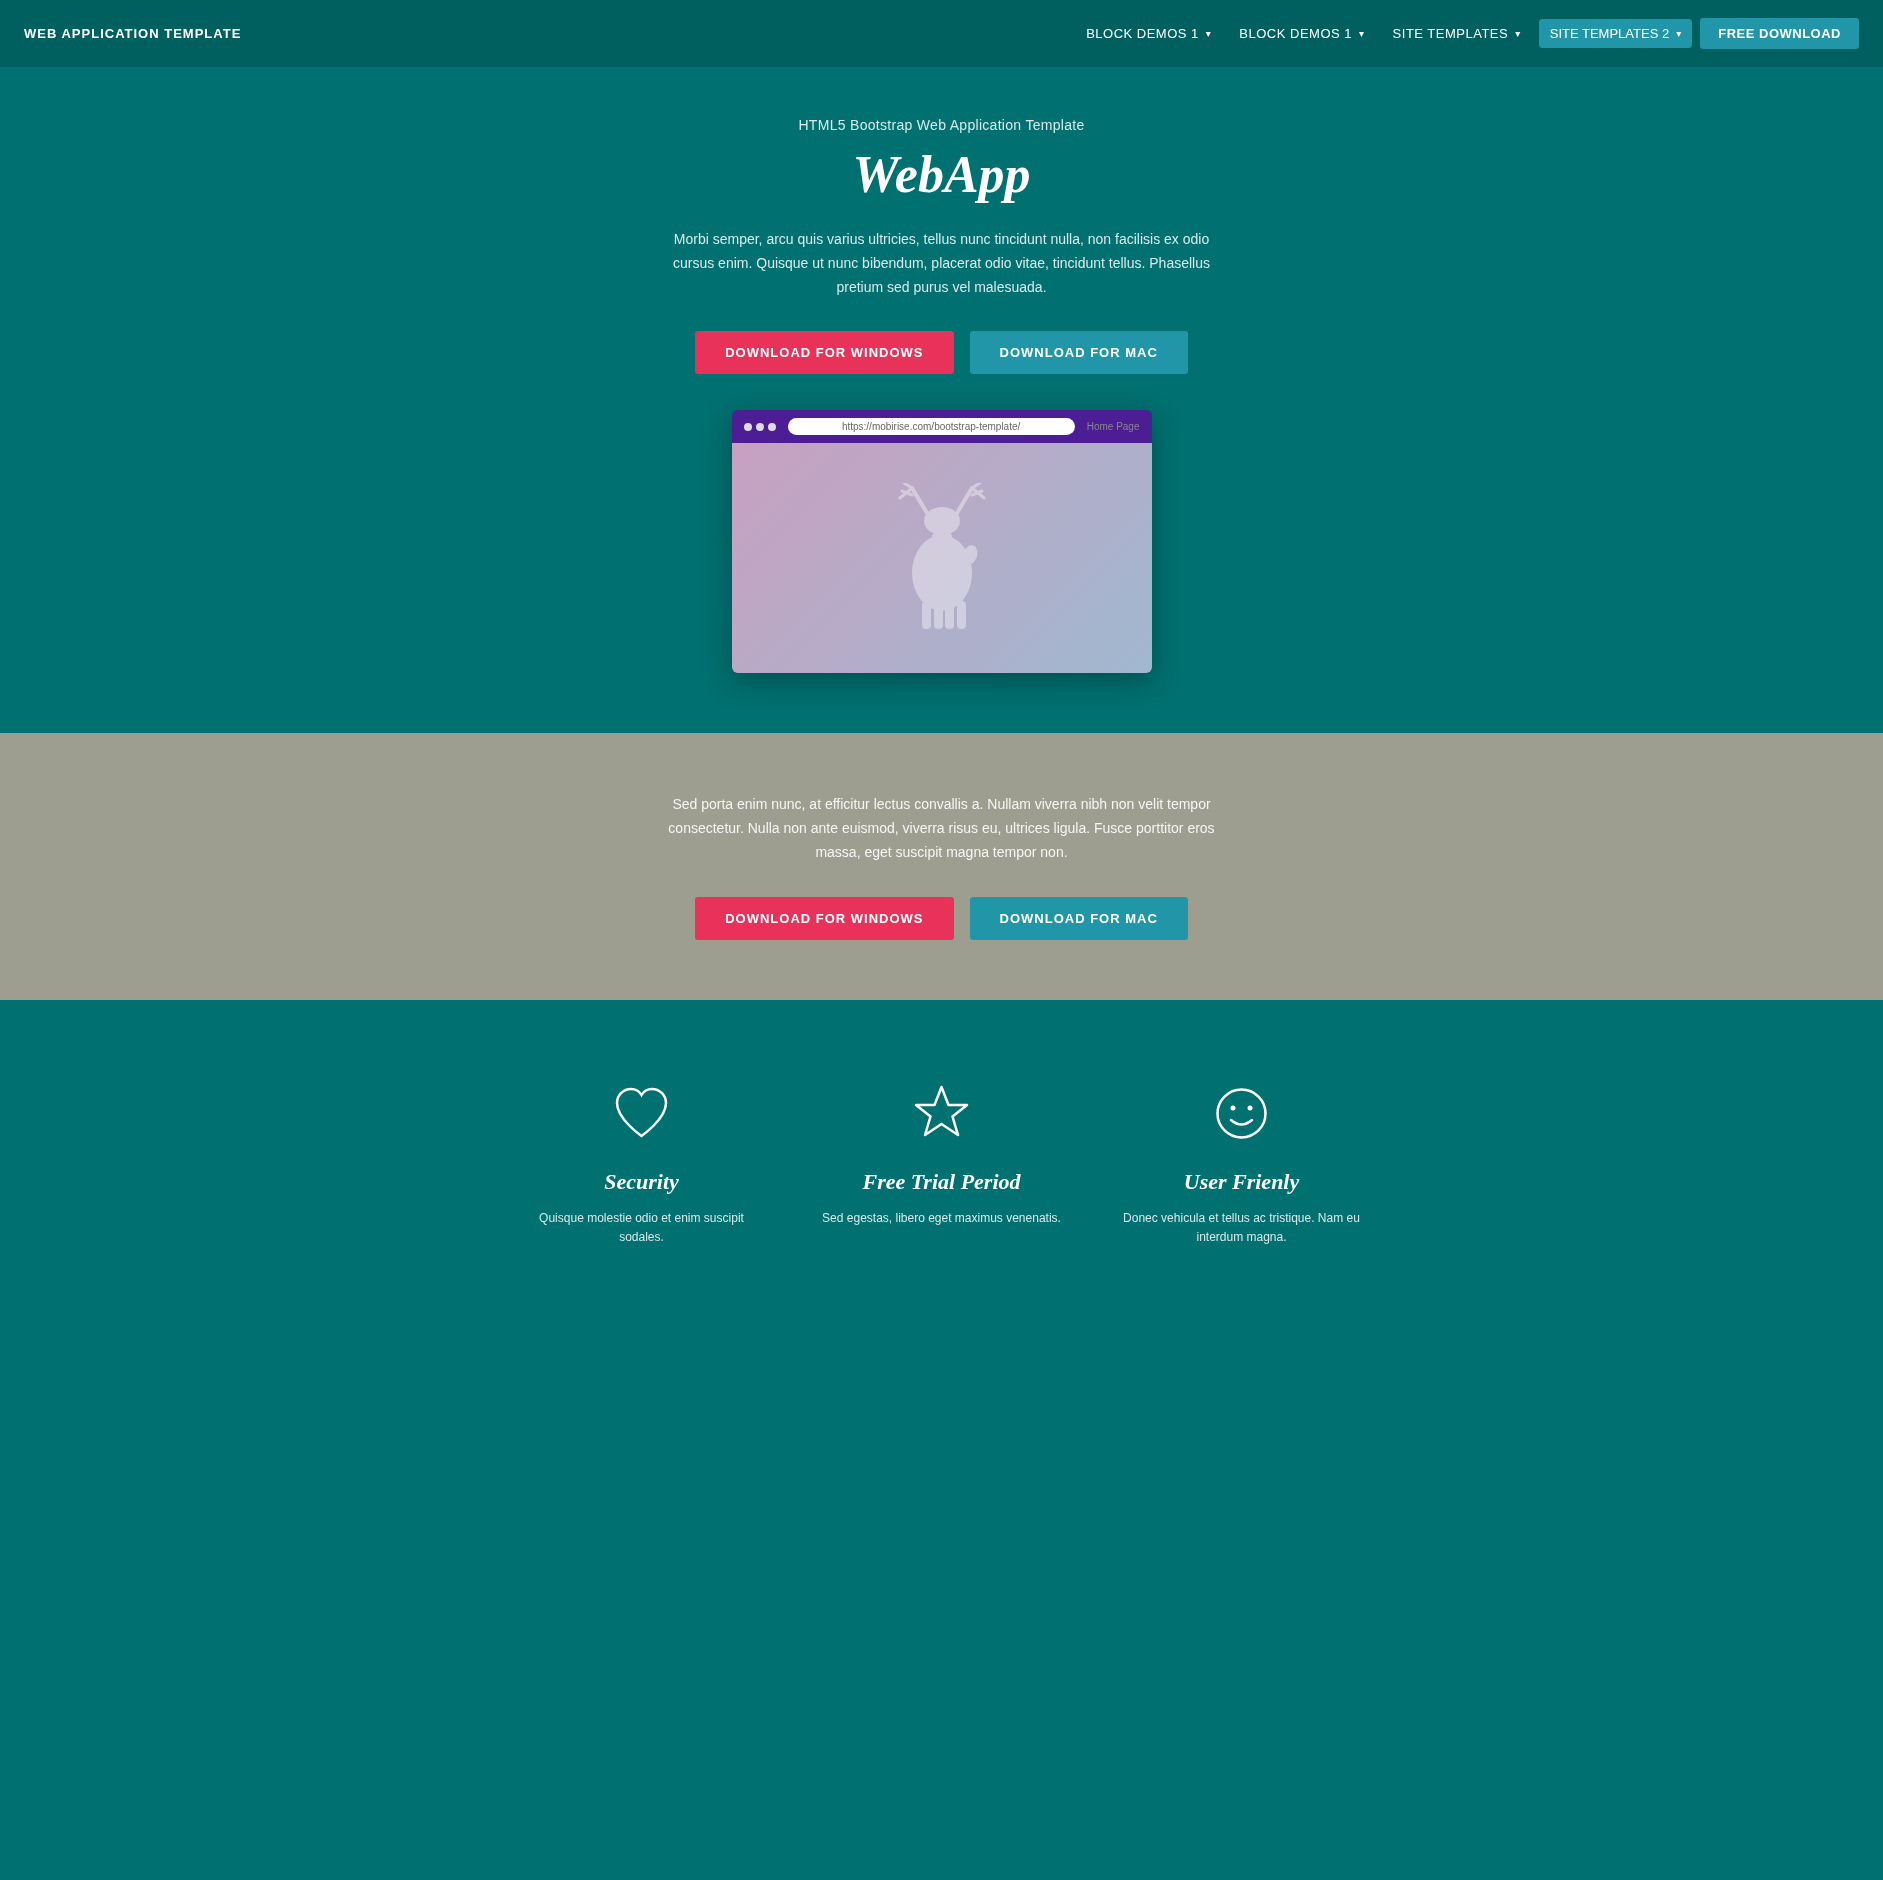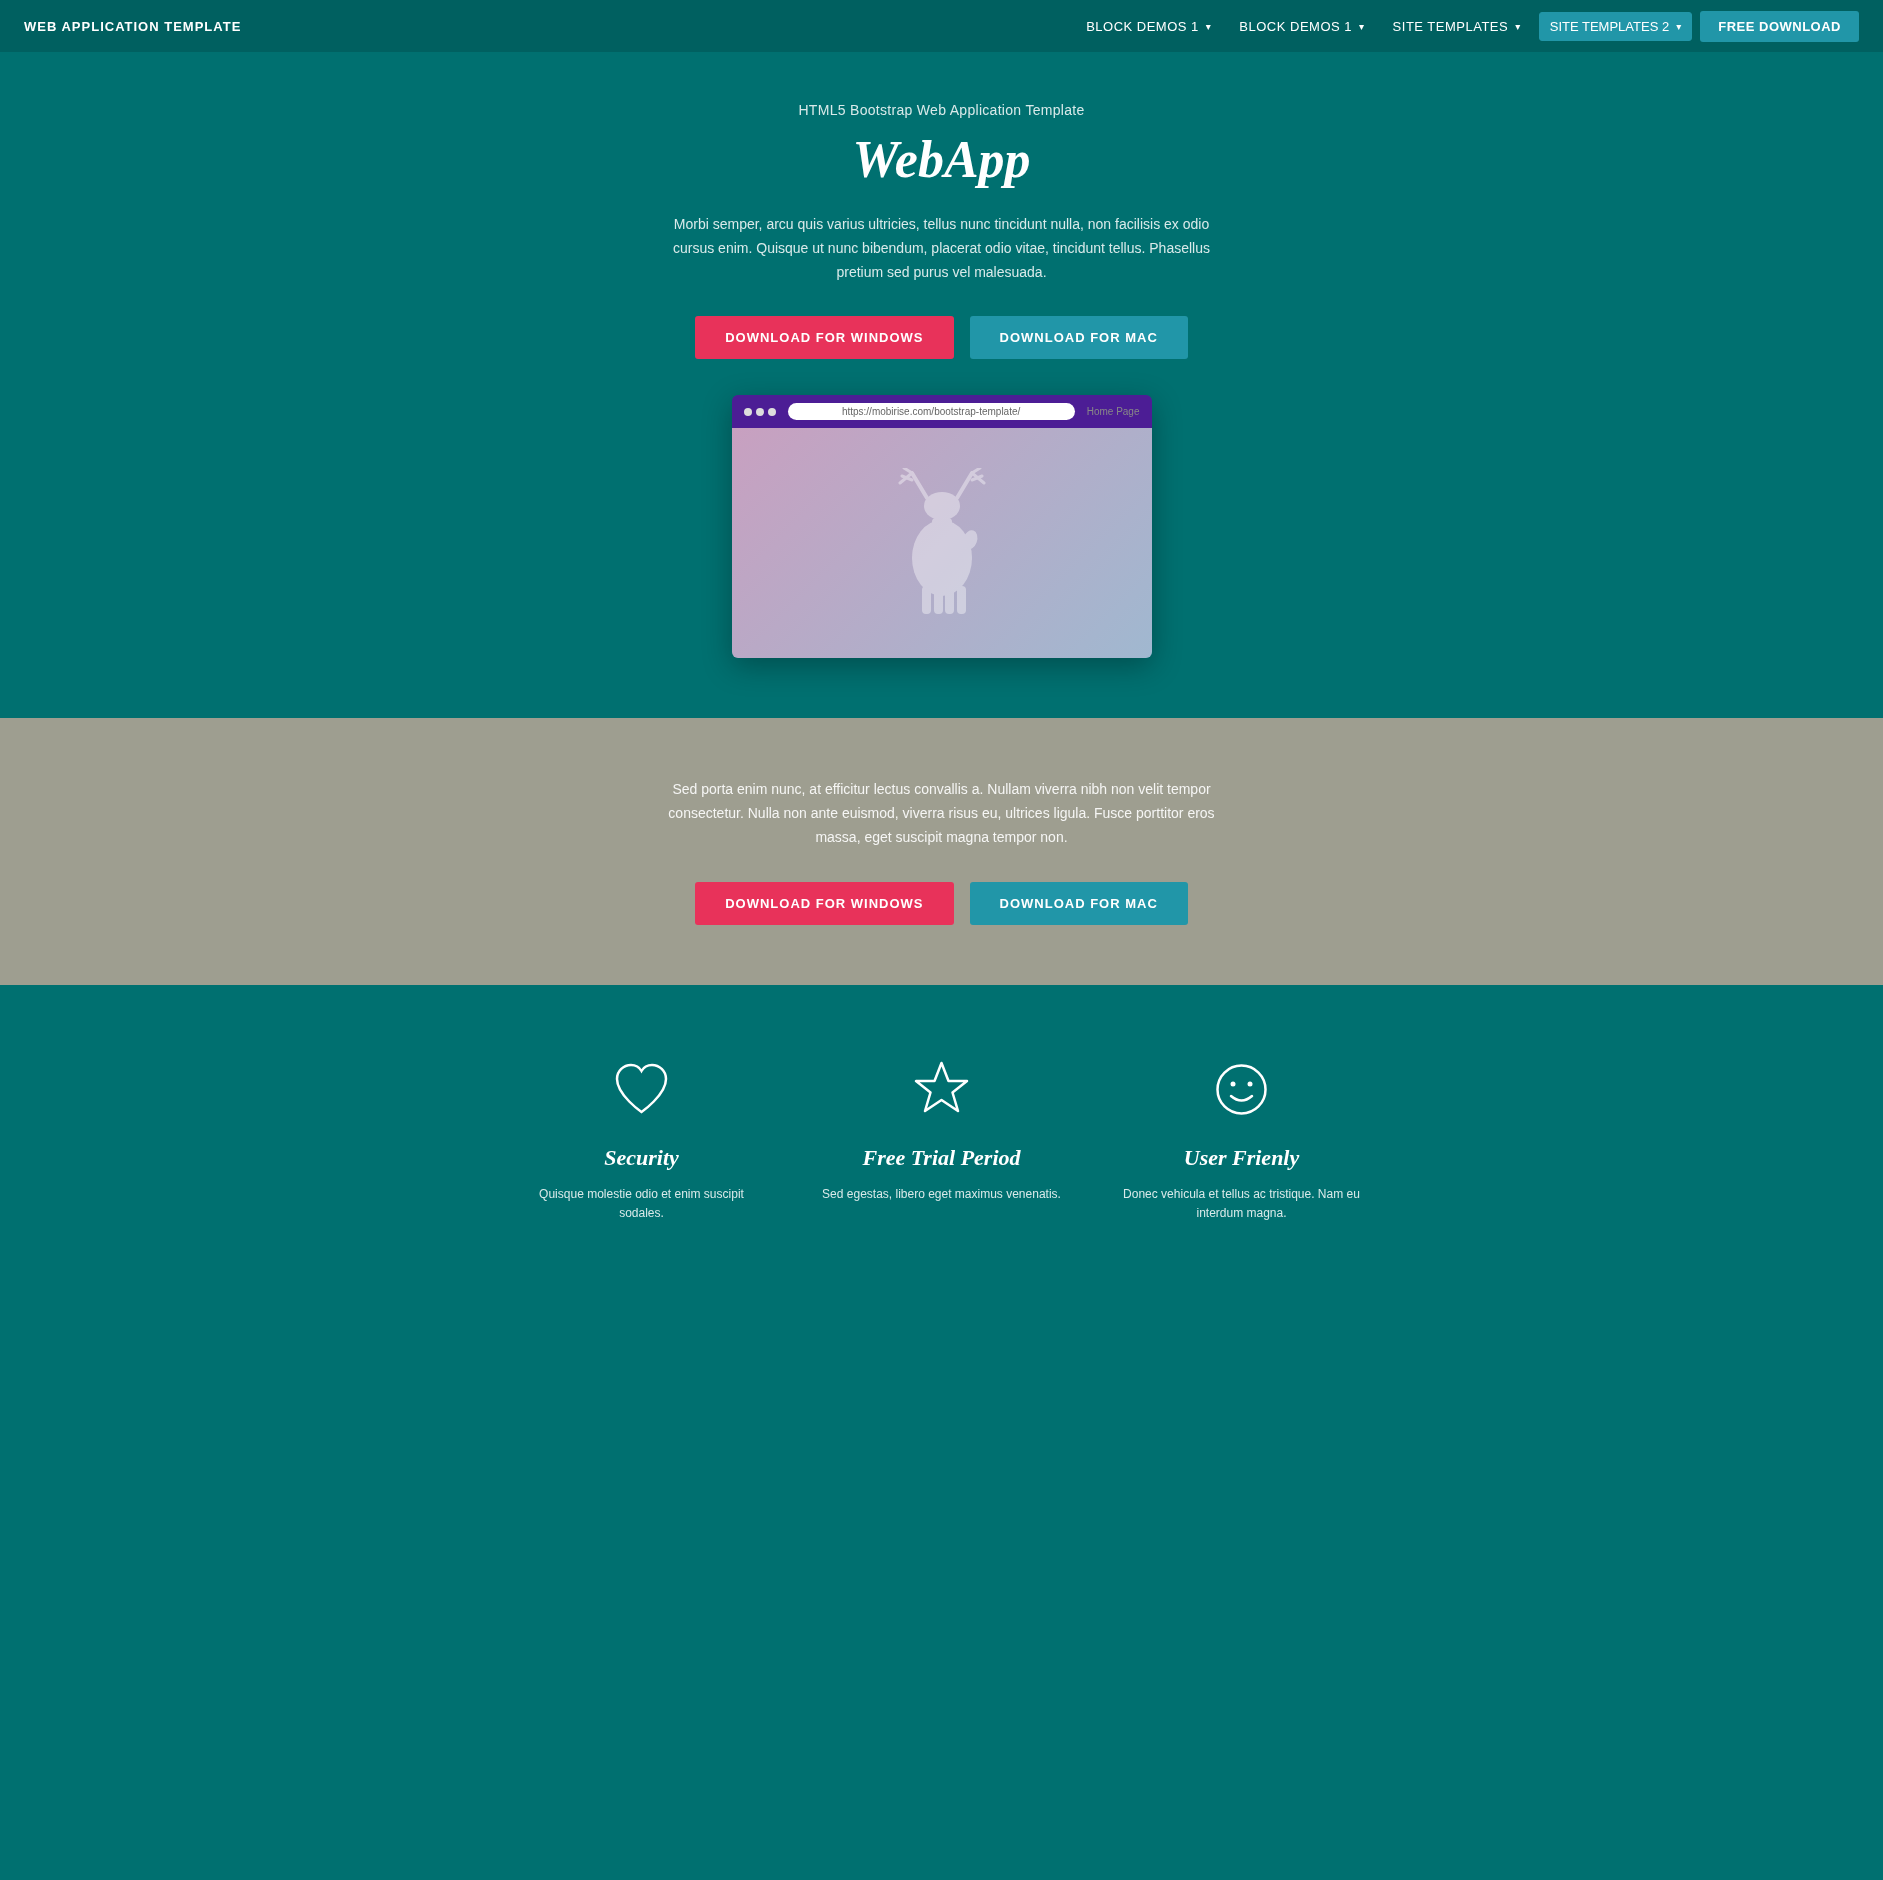--- a/index.html
+++ b/index.html
@@ -5,21 +5,21 @@
     * { margin: 0; padding: 0; box-sizing: border-box; }
     body { font-family: Arial, sans-serif; background: #007070; color: white; }
 
     
     .navbar {
       background: #006060;
       display: flex;
       align-items: center;
       justify-content: space-between;
       padding: 0 24px;
-      height: 52px;
+      height: 67px;
       position: relative;
       z-index: 100;
     }
     .navbar-brand {
       font-size: 13px;
       font-weight: bold;
       color: white;
       letter-spacing: 1px;
       text-transform: uppercase;
     }
@@ -197,21 +197,21 @@
     .features-section {
       background: #007070;
       text-align: center;
       padding: 70px 20px 80px;
     }
     .features-grid {
       display: flex;
       justify-content: center;
       gap: 60px;
       max-width: 900px;
-      margin: 0 auto;
+      margin: 9px auto;
     }
     .feature-item {
       flex: 1;
       max-width: 240px;
     }
     .feature-icon {
       width: 70px;
       height: 70px;
       margin: 0 auto 20px;
       display: flex;

